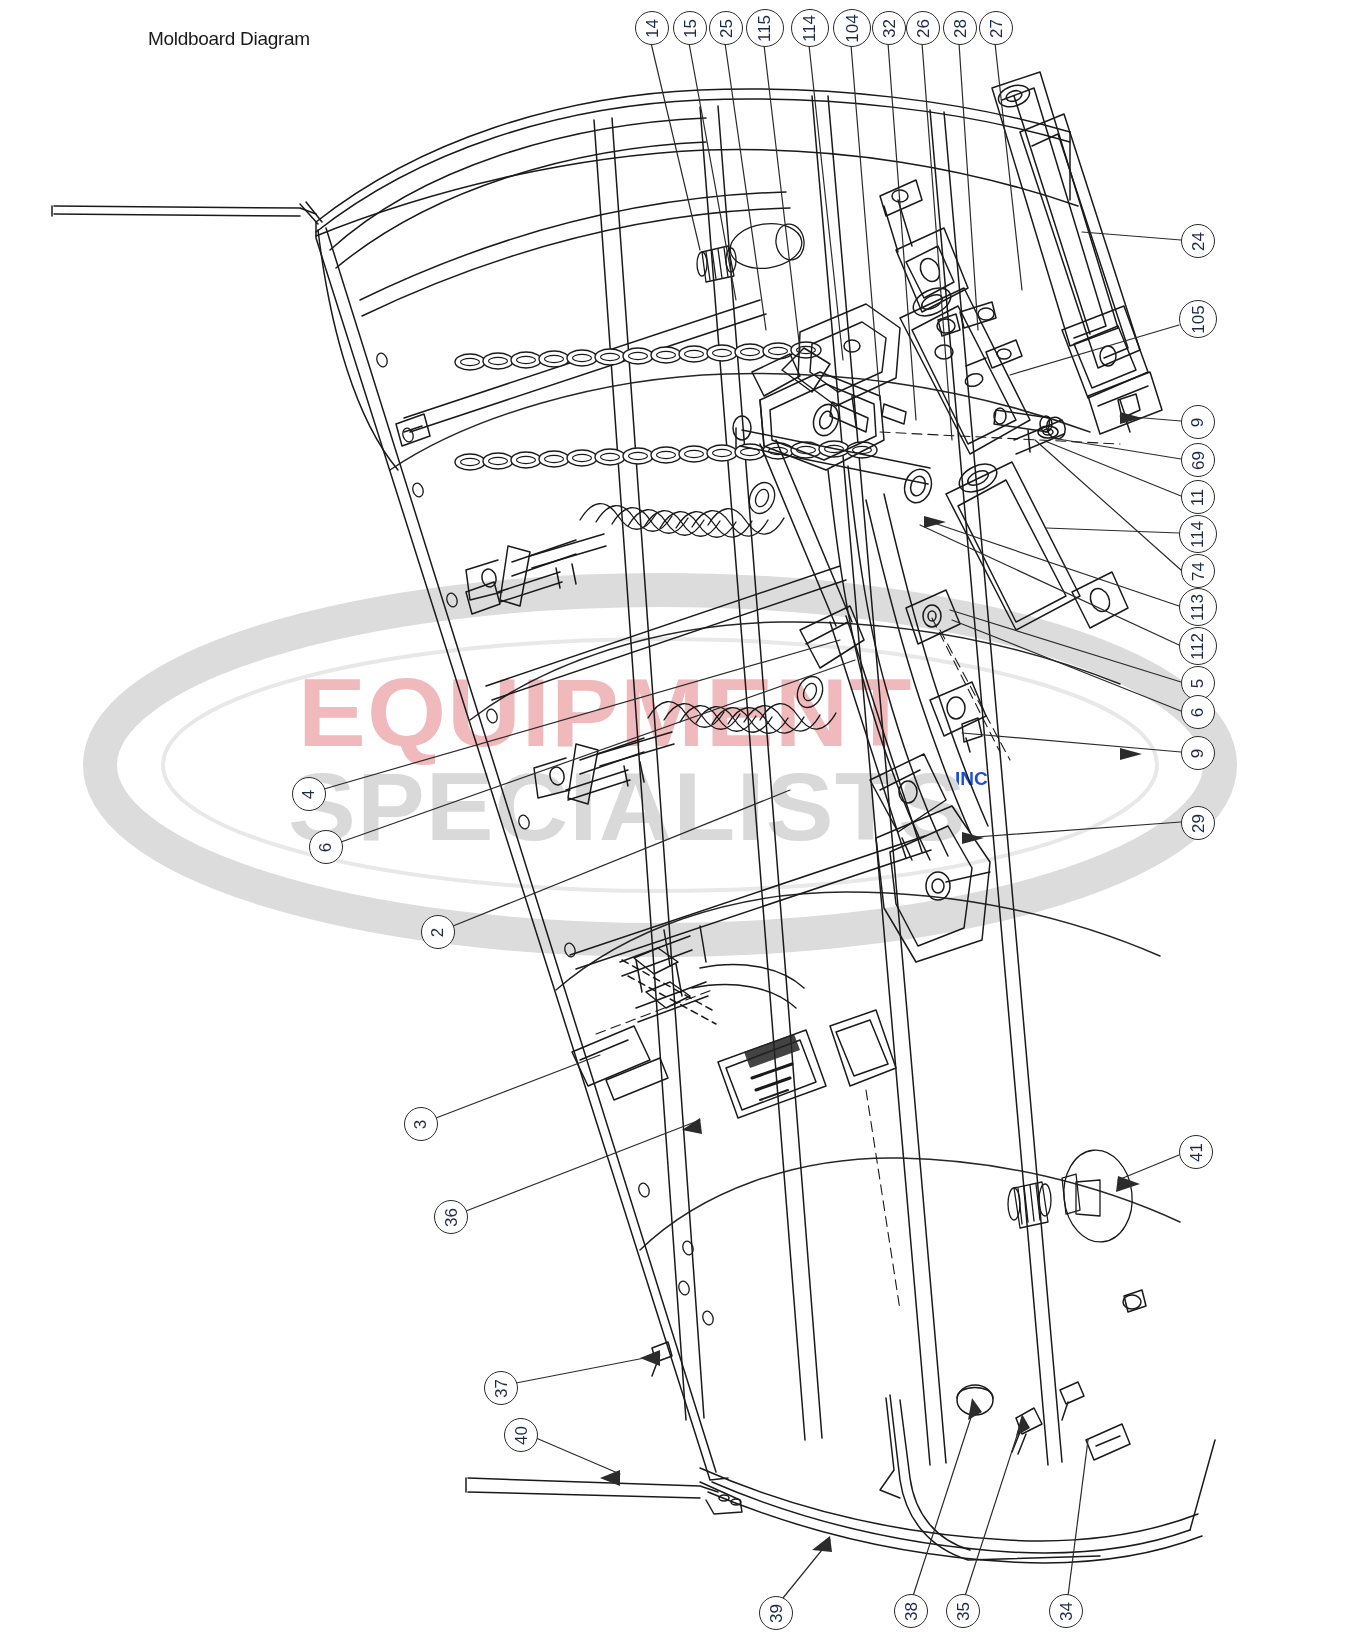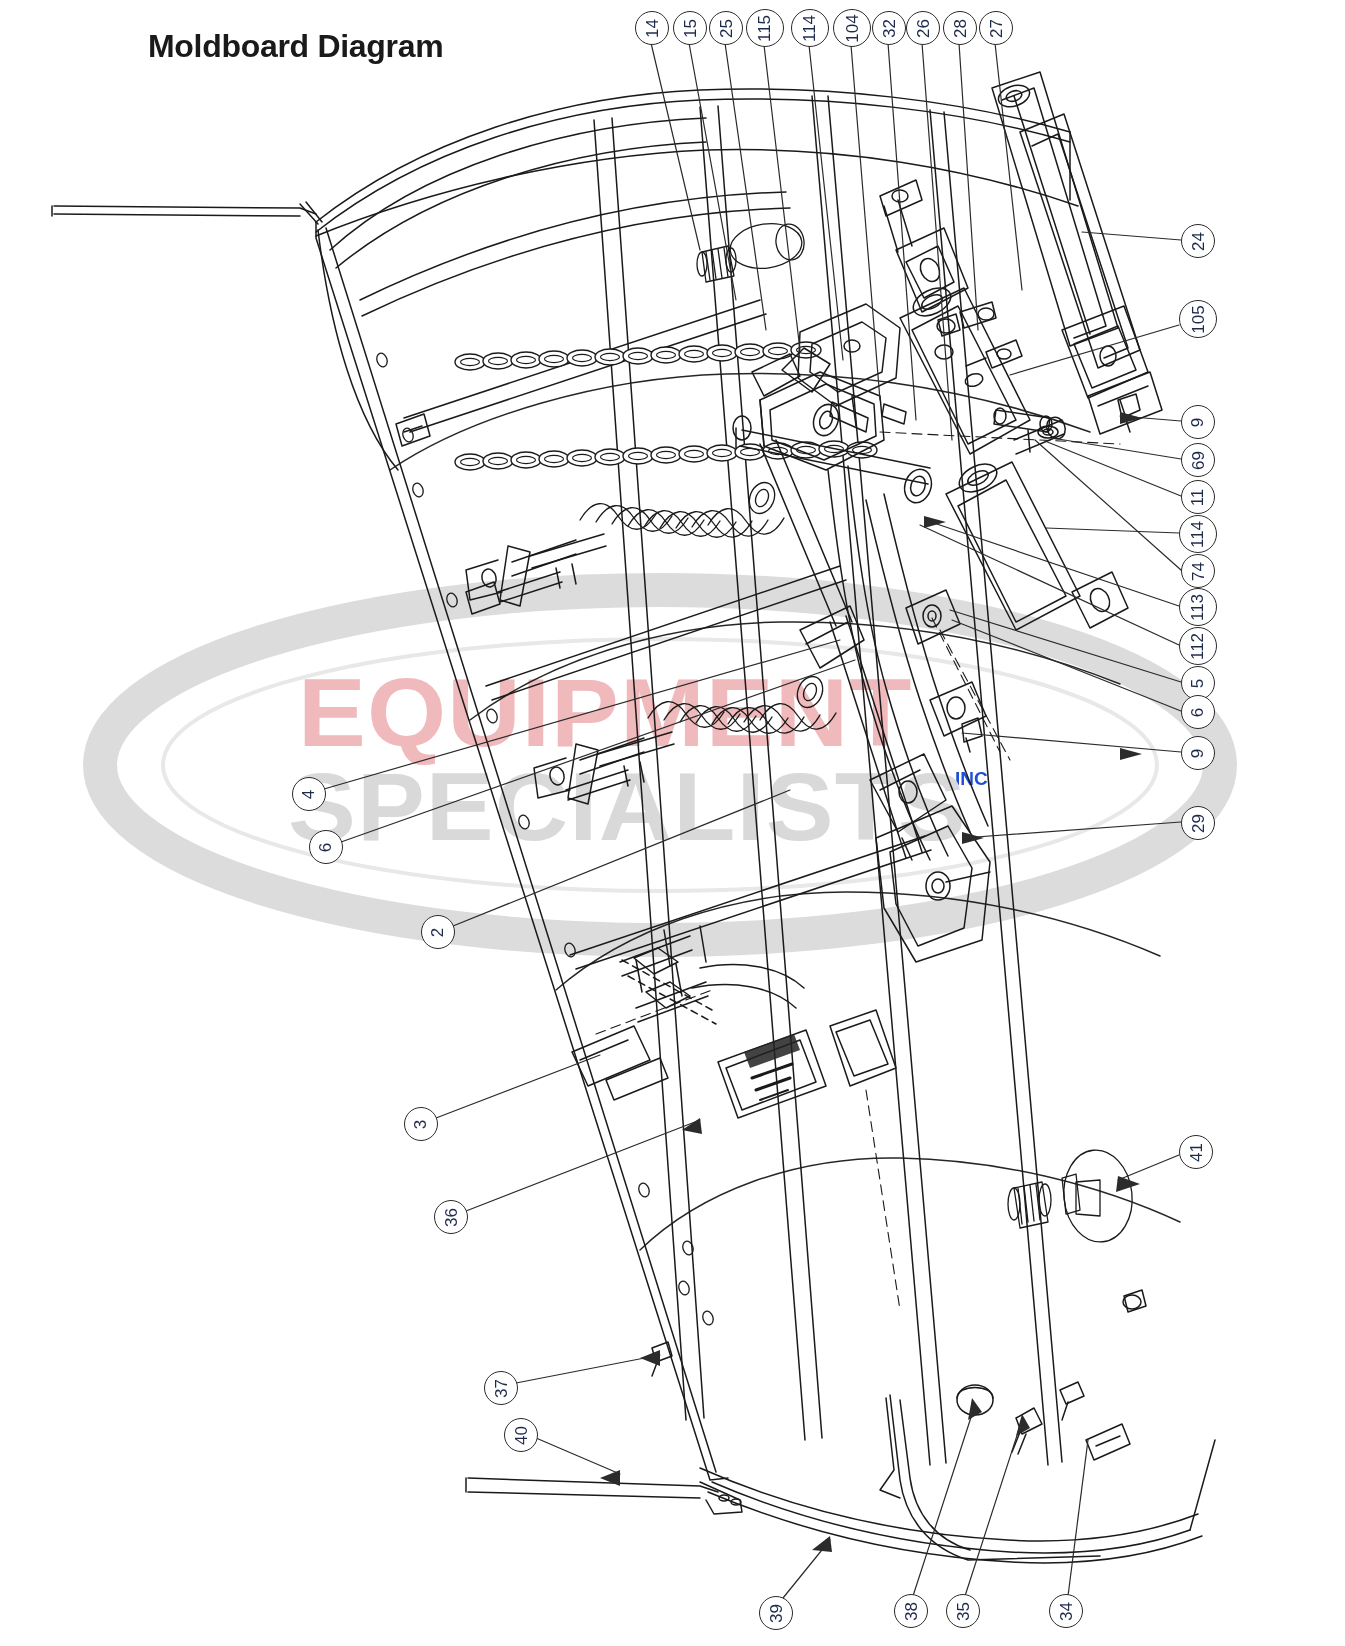--- a/index.html
+++ b/index.html
@@ -1,20 +1,20 @@
 <!DOCTYPE html>
 <html><head>
 <meta charset="utf-8">
 <title>Moldboard Diagram</title>
 <style>
   html,body{margin:0;padding:0;background:#ffffff;}
   body{font-family:"Liberation Sans",sans-serif;}
   #page{position:relative;width:1345px;height:1646px;background:#fff;overflow:hidden;}
 
-  #title{position:absolute;left:148px;top:28px;font-size:32px;font-weight:bold;
+  #title{position:absolute;left:148px;top:28px;font-size:19px;font-weight:normal;
          color:#1a1a1a;letter-spacing:-0.3px;}
 
   
   #watermark{position:absolute;left:0;top:560px;width:1345px;height:400px;
              pointer-events:none;z-index:1;}
   #wm-equip{position:absolute;left:298px;top:98px;font-size:96px;font-weight:bold;
             color:#f0b9bb;letter-spacing:1px;font-family:"Liberation Sans",sans-serif;
             transform:scaleX(1.06);transform-origin:left center;}
   #wm-inc{position:absolute;left:955px;top:168px;font-size:19px;font-weight:bold;color:#1d4ed8;margin-top:40px;}
   #wm-spec{position:absolute;left:288px;top:192px;font-size:96px;font-weight:bold;

